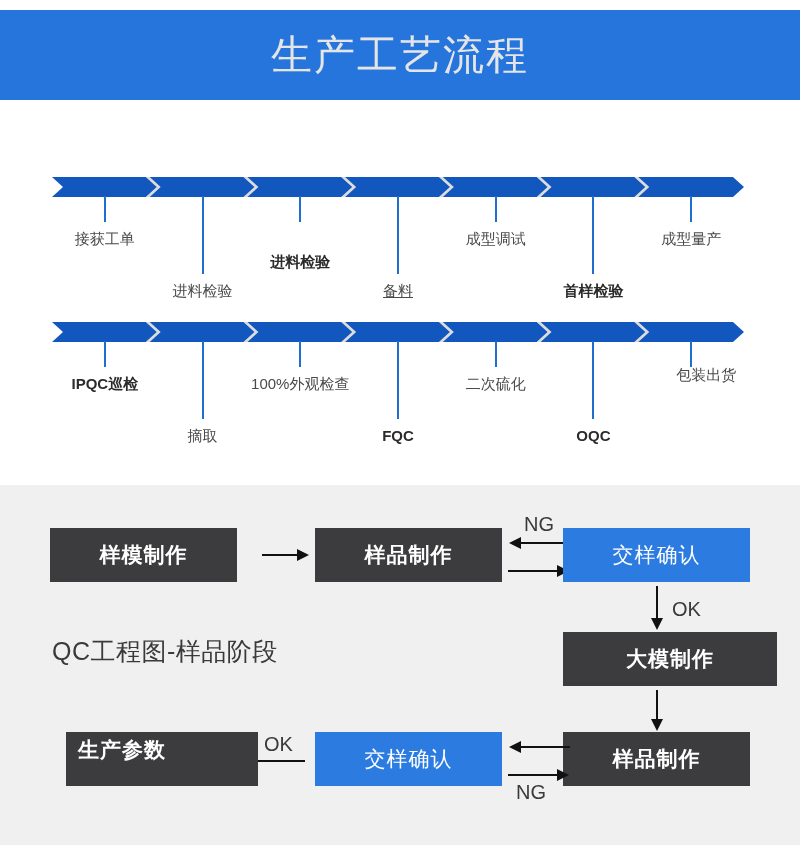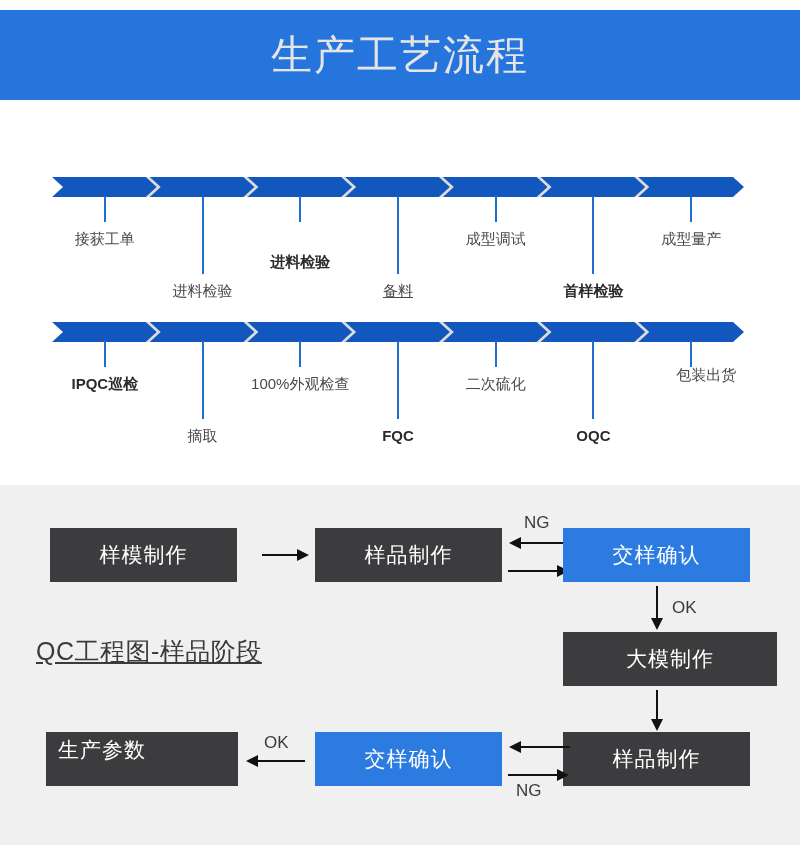--- a/index.html
+++ b/index.html
@@ -21,21 +21,21 @@
     color: #e5e5e5; font-size: 41px; letter-spacing: 2px; font-weight: 400;
     line-height: 1;
   }
 
   
   .sec-head {
     position: absolute; font-size: 25px; color: #3a3a3a; font-weight: 400;
     letter-spacing: .5px; white-space: nowrap;
   }
   #head-mass { left: 52px; top: 120px; }
-  #head-sample { left: 36px; top: 635px; text-decoration: underline; }
+  #head-sample { left: 52px; top: 635px; }
 
   
   .arrow-row { position: absolute; left: 52px; width: 684px; height: 20px; }
   #row1 { top: 177px; }
   #row2 { top: 322px; }
 
   .chev {
     position: absolute; top: 0; height: 20px;
     background: var(--chev, #1257BE);
     -webkit-clip-path: polygon(0 0, calc(100% - 11px) 0, 100% 50%, calc(100% - 11px) 100%, 0 100%, 11px 50%);
@@ -57,21 +57,21 @@
   .panel {
     position: absolute; left: 0; top: 485px; width: 800px; height: 360px;
     background: #f0f0f0;
   }
 
   
   .fbox {
     position: absolute; display: flex; align-items: center; justify-content: center;
     color: #ffffff; font-size: 21px; letter-spacing: 1px; line-height: 1.18;
   }
-  .fbox.dark { background: var(--dark, #3c3c3e); }
+  .fbox.dark { background: var(--dark, #3c3c3e); font-weight: bold; }
   .fbox.blue { background: var(--brand2, #2B7BE0); }
   .fbox.twoline { display: block; padding: 6px 14px 6px 12px; }
   .fbox.twoline .l1 { display:block; text-align: left; }
   .fbox.twoline .l2 { display:block; text-align: right; }
 
   
   .farrow { position: absolute; }
   .farrow.h { height: 2px; background: #111; }
   .farrow.h::after {
     content:""; position:absolute; top:-5px; width:0; height:0;
@@ -81,21 +81,21 @@
   .farrow.h.left::after  { left:-11px;  border-right: 12px solid #111; }
 
   .farrow.v { width: 2px; background: #111; }
   .farrow.v::after {
     content:""; position:absolute; left:-5px; width:0; height:0;
     border-left: 6px solid transparent; border-right: 6px solid transparent;
   }
   .farrow.v.down::after { bottom:-11px; border-top: 12px solid #111; }
 
   .flabel {
-    position: absolute; font-size: 17px; color: #3a3a3a; white-space: nowrap;
+    position: absolute; font-size: 20px; color: #3a3a3a; white-space: nowrap;
   }
 </style>
 </head>
 <body>
 
 <div id="page">
 
   <div class="banner">
     <div class="banner-title">生产工艺流程</div>
   </div>
@@ -173,21 +173,21 @@
   <div class="farrow h right" style="left:508px; top:774px; width:50px;"></div>
   <div class="flabel" style="left:516px; top:781px;">NG</div>
 
   <div class="fbox blue" style="left:315px; top:732px; width:187px; height:54px;">
     <span>交样确认</span>
   </div>
 
   <div class="farrow h left" style="left:257px; top:760px; width:48px;"></div>
   <div class="flabel" style="left:264px; top:733px;">OK</div>
 
-  <div class="fbox dark twoline" style="left:46px; top:732px; width:192px; height:54px;">
+  <div class="fbox dark twoline" style="left:66px; top:732px; width:192px; height:54px;">
     <span class="l1">生产参数</span>
   </div>
 
 <div class="stem" style="left: 103.857px; top: 196px; height: 26px; background: rgb(31, 111, 208);"></div>
     <div class="node-label" style="left: 104.857px; top: 230px;">接获工单</div>
     <div class="stem" style="left: 201.571px; top: 196px; height: 78px; background: rgb(31, 111, 208);"></div>
     <div class="node-label" style="left: 202.571px; top: 282px;">进料检验</div>
     <div class="stem" style="left: 299.286px; top: 196px; height: 26px; background: rgb(31, 111, 208);"></div>
     <div class="node-label bold" style="left: 300.286px; top: 222px; margin-top: 31px;">进料检验</div>
     <div class="stem" style="left: 397px; top: 196px; height: 78px; background: rgb(31, 111, 208);"></div>

